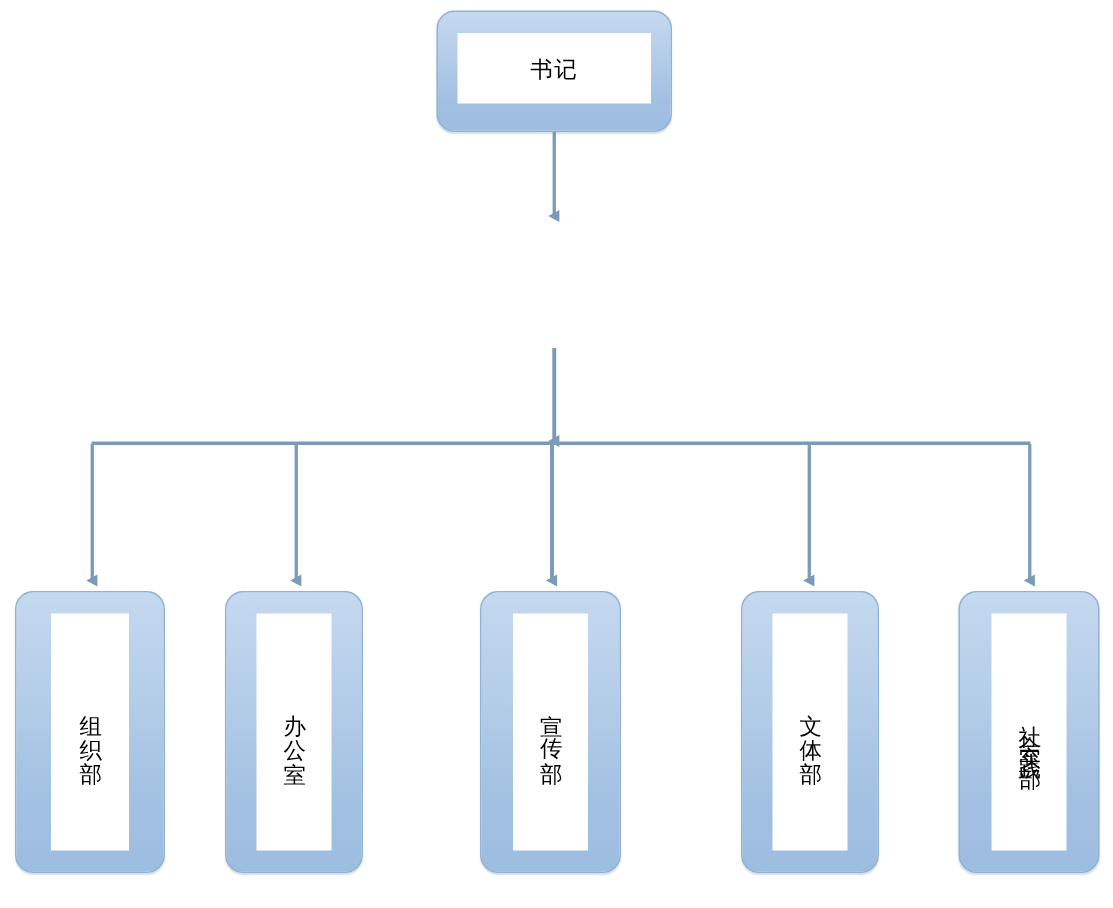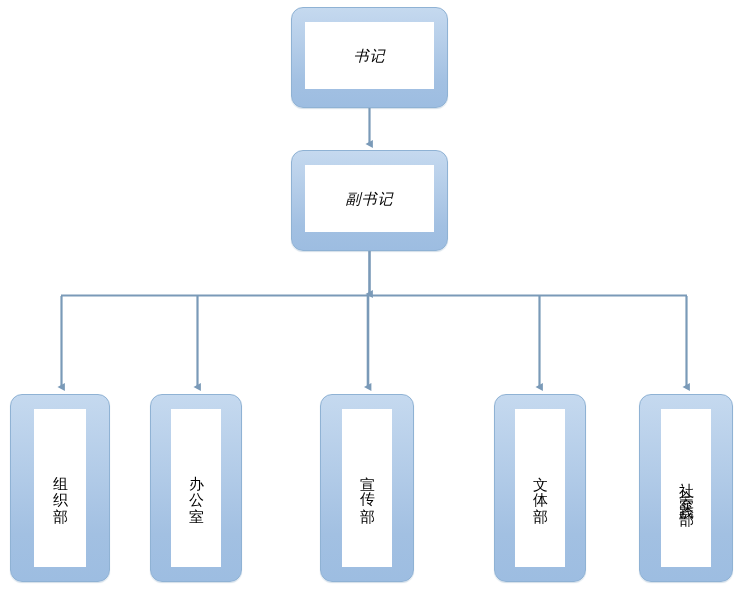--- a/index.html
+++ b/index.html
@@ -50,22 +50,21 @@
     background: #FFFFFF;
     display: flex;
     align-items: center;
     justify-content: center;
     box-sizing: border-box;
   }
 
   
   .node-h {
     width: 157px;
-    height: 101px;
-    font-style: italic;
+    height: 81px;
   }
   .node-h .node-inner {
     left: 13px;
     right: 13px;
     top: 14px;
     bottom: 18px;
   }
   .node-h .node-label {
     font-size: 15px;
     color: #000000;
@@ -137,25 +136,20 @@
     <line x1="539.5" y1="296" x2="539.5" y2="387" stroke="#7A9AB8" stroke-width="2.2" marker-end="url(#arrowhead)"></line>
     <line x1="686.5" y1="296" x2="686.5" y2="387" stroke="#7A9AB8" stroke-width="2.2" marker-end="url(#arrowhead)"></line>
   </svg>
 
   <div class="node node-h" id="node-secretary">
     <div class="node-inner">
       <span class="node-label">书记</span>
     </div>
   </div>
 
-  <div class="node node-h" id="node-deputy-secretary">
-    <div class="node-inner">
-      <span class="node-label">副书记</span>
-    </div>
-  </div>
 
   <div class="node node-v" id="node-dept-0">
     <div class="node-inner">
       <span class="node-label">组织部</span>
     </div>
   </div>
 
   <div class="node node-v" id="node-dept-1">
     <div class="node-inner">
       <span class="node-label">办公室</span>

